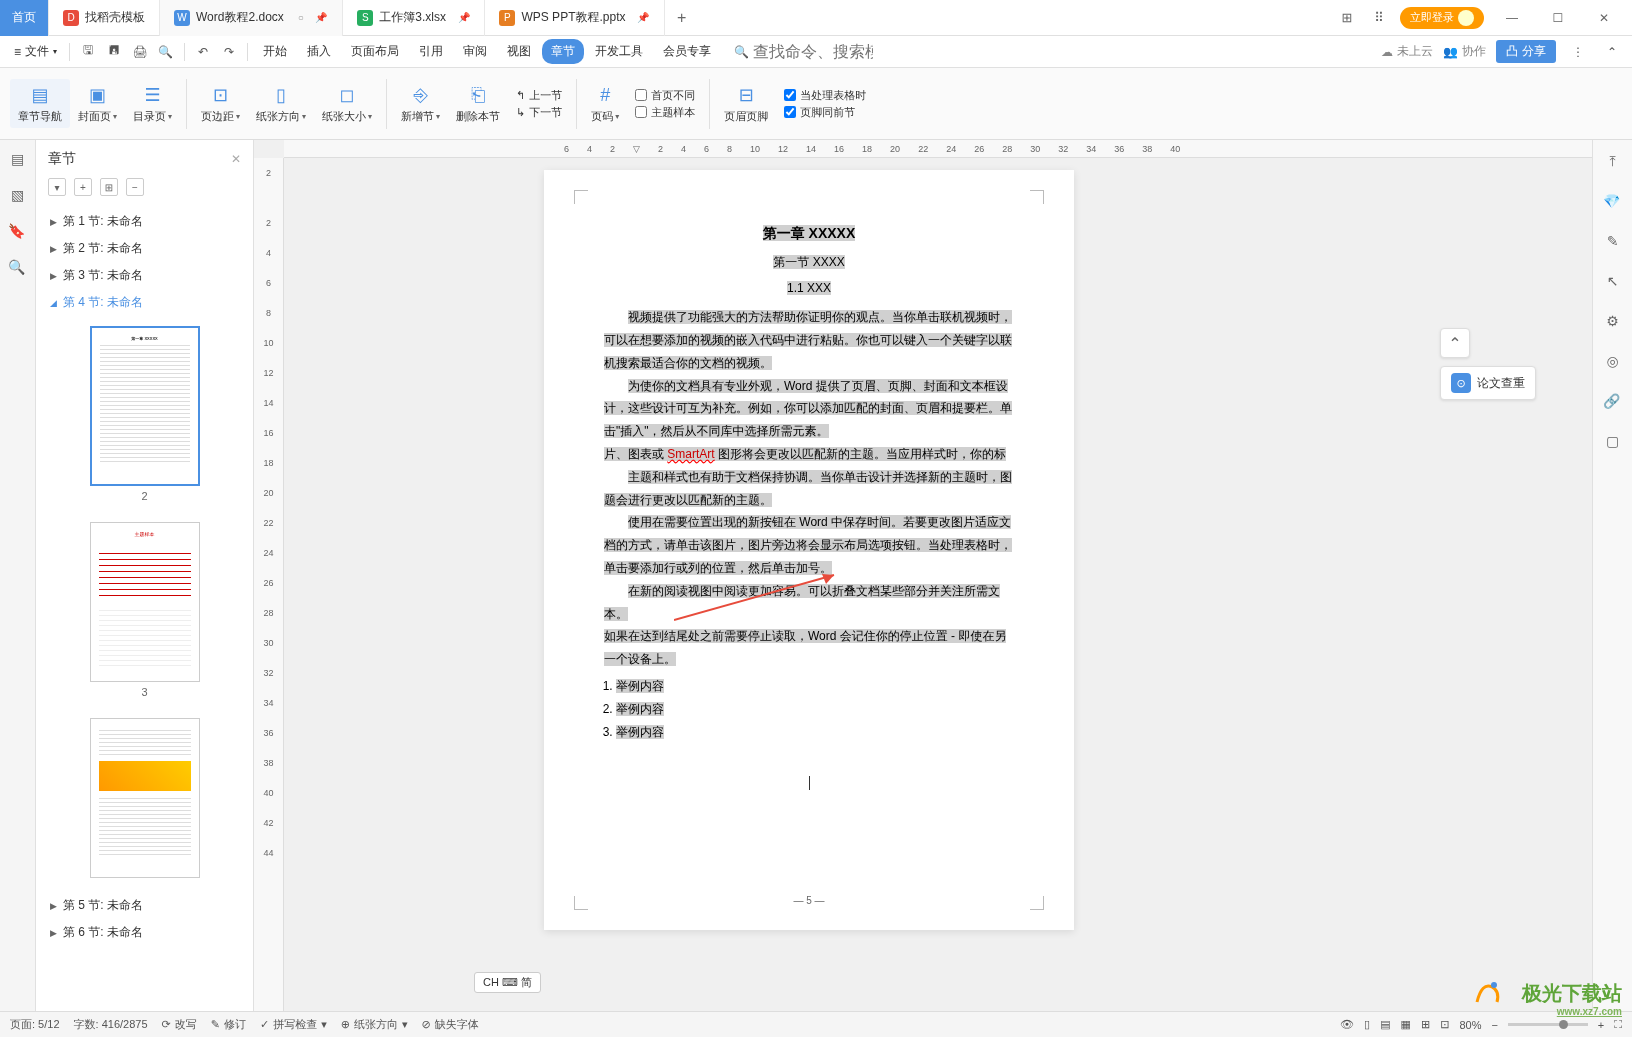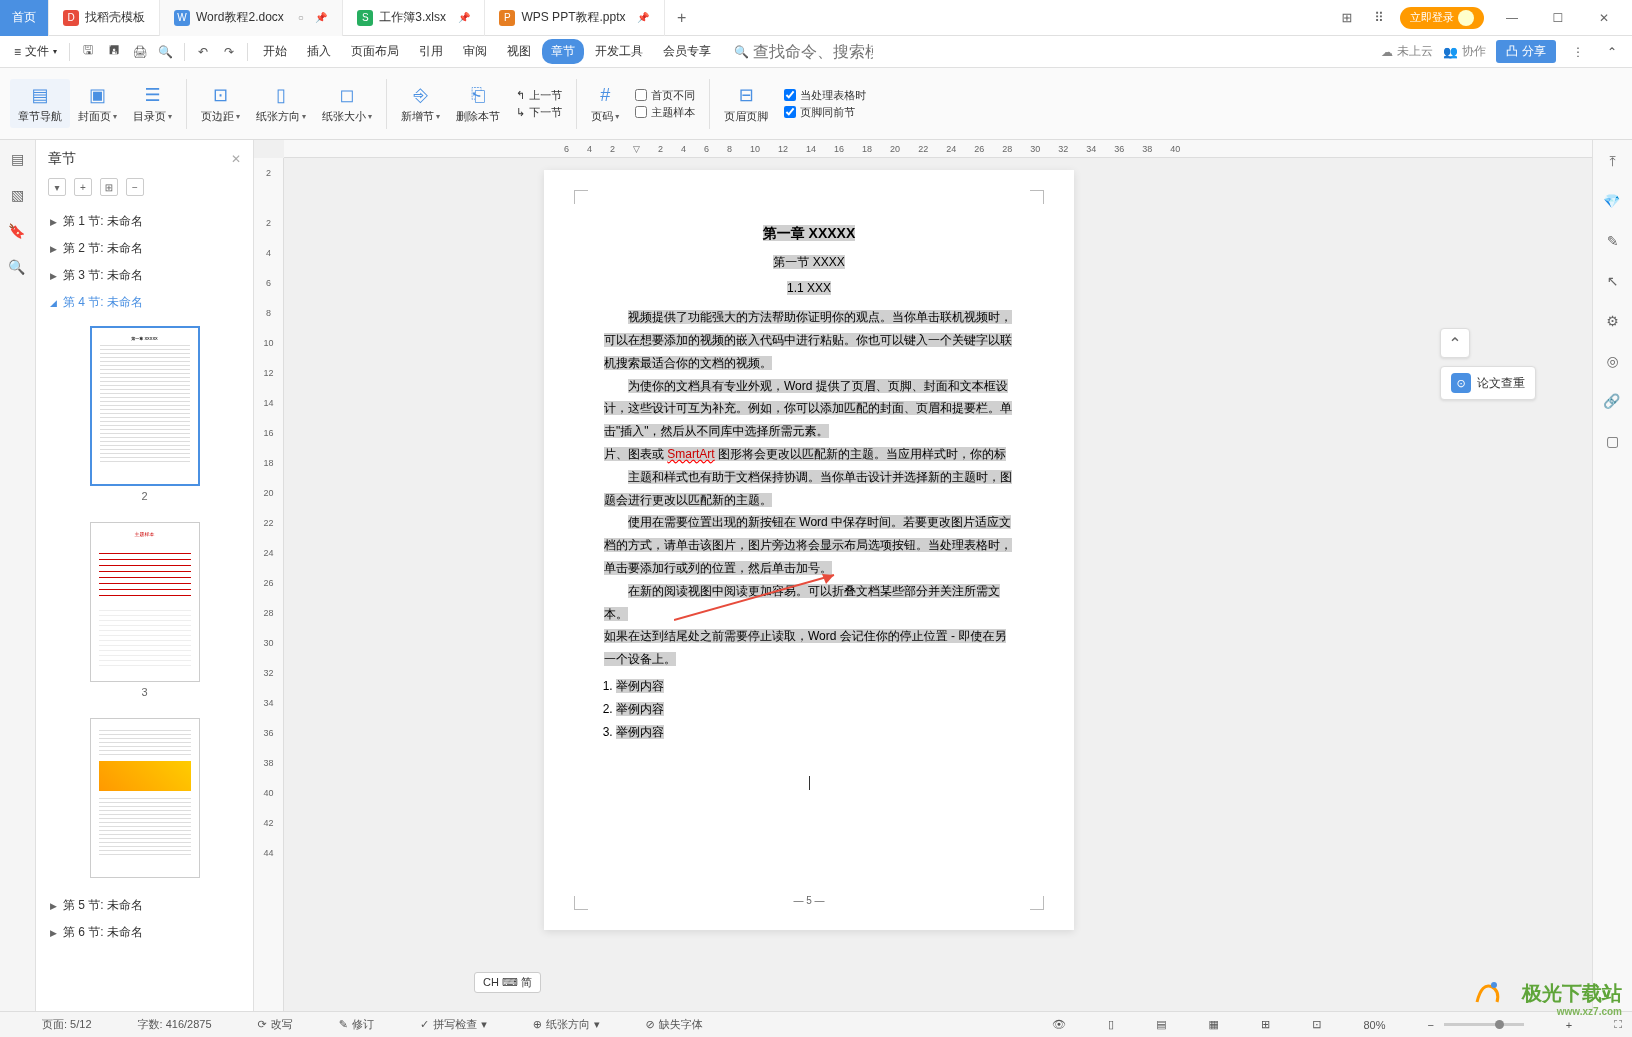--- a/index.html
+++ b/index.html
@@ -88,28 +88,28 @@
 .float-pill { background: #fff; border: 1px solid #ddd; border-radius: 4px; padding: 6px 10px; font-size: 12px; color: #333; display: flex; align-items: center; gap: 6px; box-shadow: 0 1px 3px rgba(0,0,0,.1); }
 .float-pill .ficon { width: 20px; height: 20px; background: #4a90e2; border-radius: 4px; color: #fff; display: flex; align-items: center; justify-content: center; font-size: 11px; }
 
 .right-rail { width: 40px; background: #f8f8f8; border-left: 1px solid #e0e0e0; display: flex; flex-direction: column; align-items: center; padding-top: 10px; gap: 18px; }
 
 
 .arrow { position: absolute; top: 430px; left: 420px; pointer-events: none; }
 
 
 .status-bar { height: 26px; background: #f5f5f5; border-top: 1px solid #ddd; display: flex; align-items: center; padding: 0 10px; font-size: 11px; color: #555; gap: 14px; }
-.status-item { display: flex; align-items: center; gap: 4px; cursor: pointer; margin-left: 32px; }
+.status-item { display: flex; align-items: center; gap: 4px; cursor: pointer; }
 .status-right { margin-left: auto; display: flex; align-items: center; gap: 10px; }
 .zoom-slider { width: 80px; height: 3px; background: #ccc; position: relative; }
 .zoom-thumb { position: absolute; left: 64%; top: -3px; width: 9px; height: 9px; background: #888; border-radius: 50%; }
 
 
 .watermark { position: absolute; right: 10px; bottom: 30px; font-size: 20px; color: #5fa53a; font-weight: bold; display: flex; align-items: flex-end; gap: 20px; }
-.watermark .sub { font-size: 10px; color: #7fb55a; position: absolute; right: 0; bottom: -10px; }
+.watermark .sub { font-size: 10px; color: #7fb55a; position: absolute; right: 0; bottom: -10px; text-decoration: underline; }
 .wm-icon { width: 30px; height: 30px; }
 
 .corner { position: absolute; width: 14px; height: 14px; border: 1px solid #bbb; }
 </style>
 </head>
 <body>
 
 <div class="title-bar">
   <div class="tab home">首页</div>
   <div class="tab">

